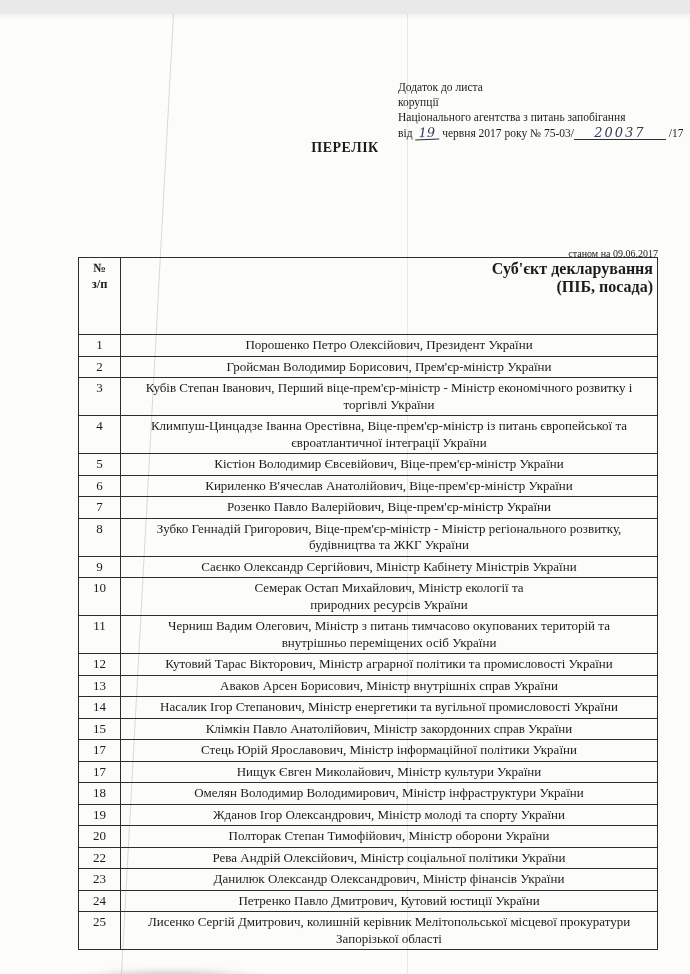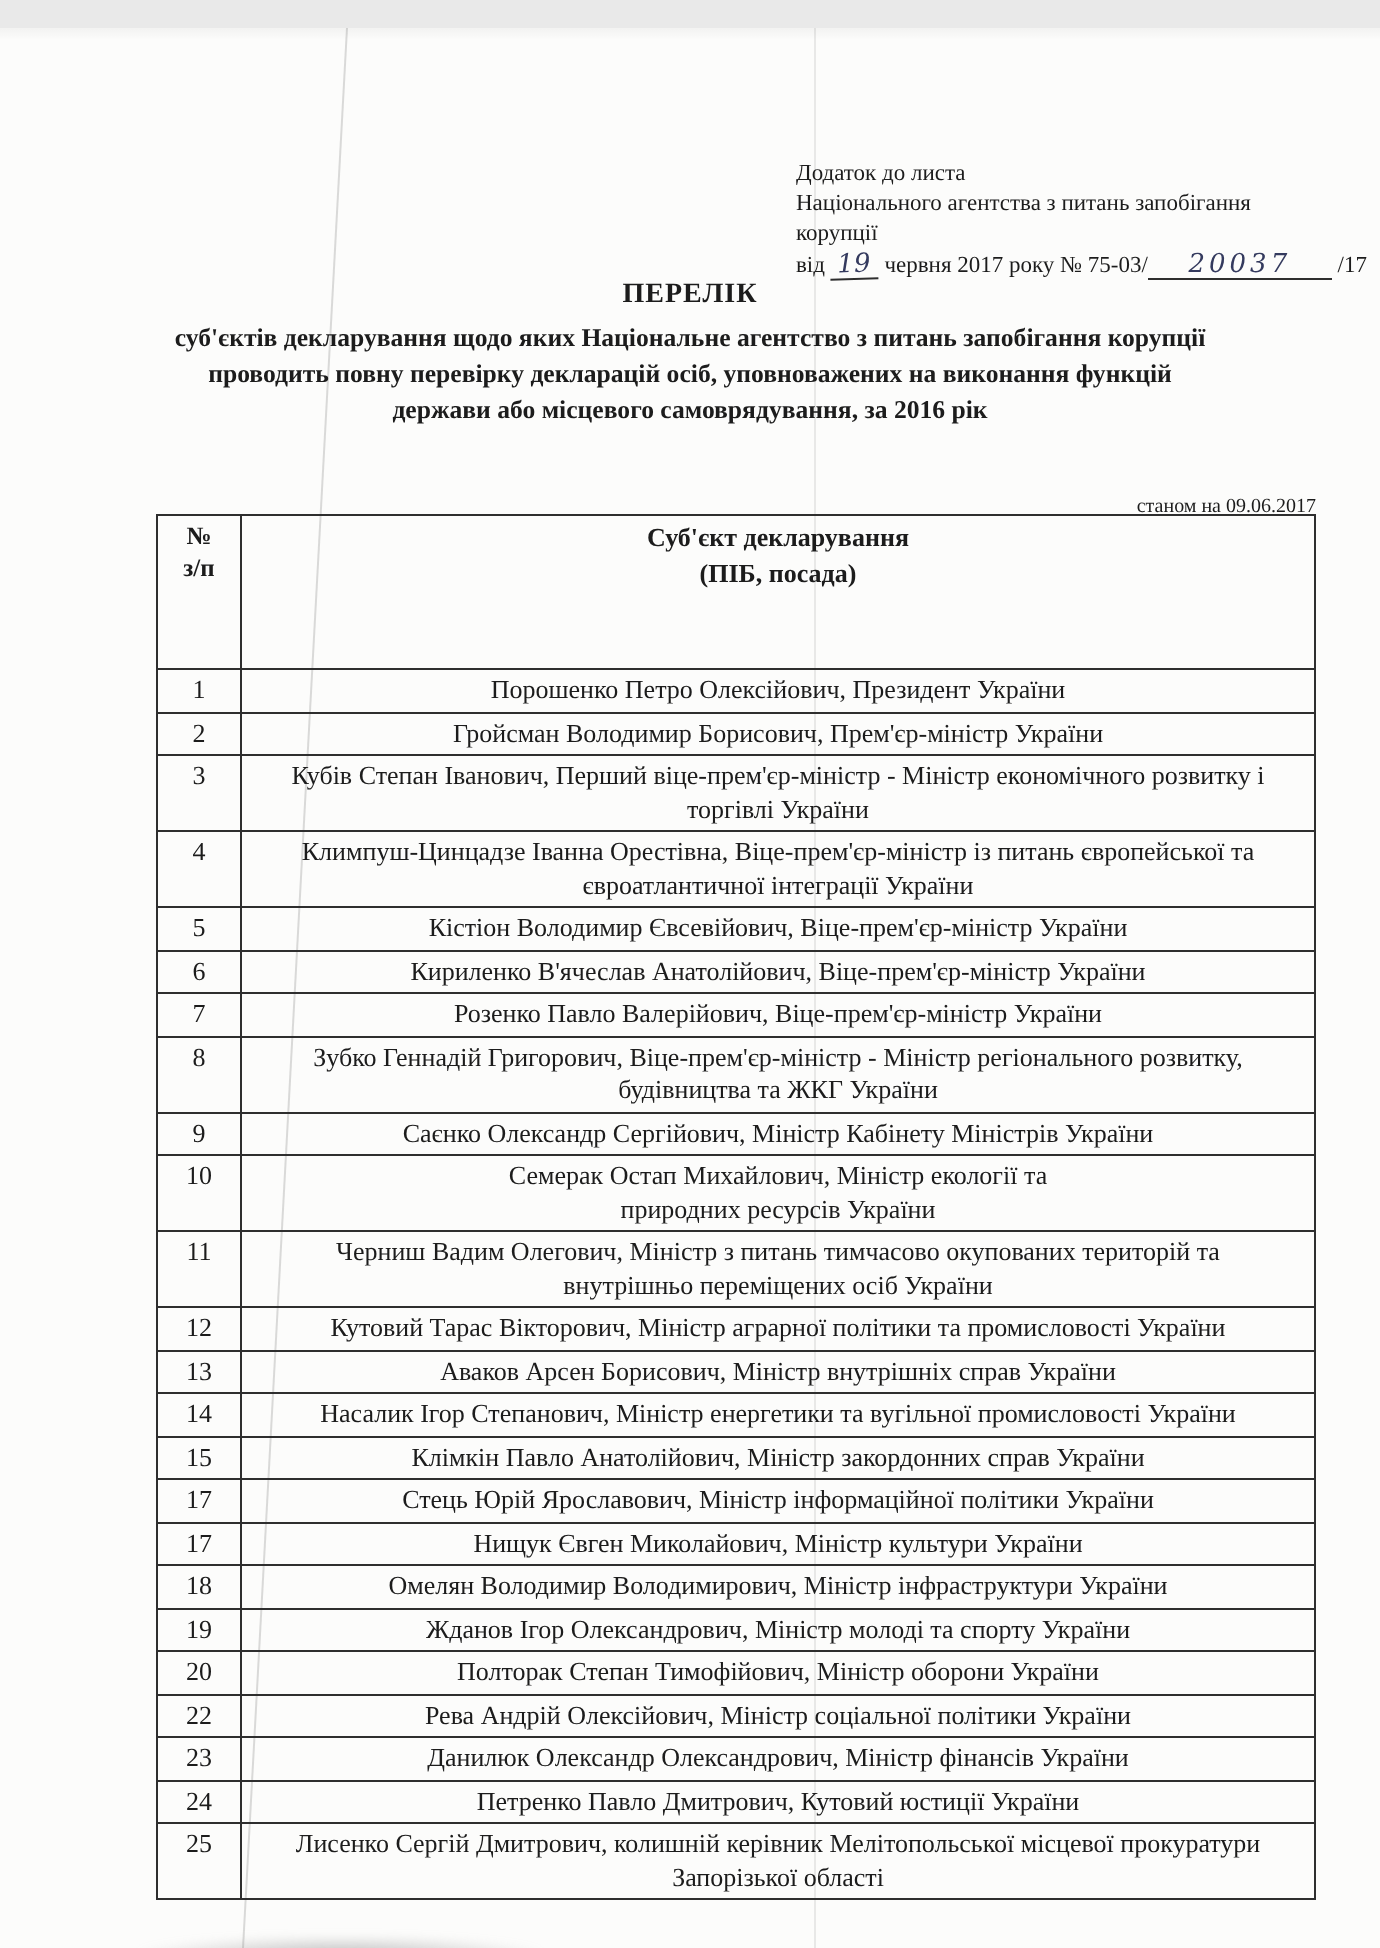--- a/index.html
+++ b/index.html
@@ -79,53 +79,50 @@
     width:580px;border-collapse:collapse;
     font-size:13px;
   }
   table.decl th, table.decl td{
     border:1px solid #2e2e2e;
     vertical-align:top;
     padding:2px 4px 2px 4px;
   }
   th.col-num{width:33px;font-weight:bold;text-align:center;
     font-size:12.5px;line-height:16px;white-space:pre-line;padding-top:4px;}
-  th.col-subject{font-weight:bold;text-align:center;height:72px;
-    font-size:13px;line-height:18px;padding-top:4px;}
+  th.col-subject{font-weight:bold;text-align:right;height:72px;
+    font-size:16px;line-height:18px;padding-top:4px;}
   td.cell-num{text-align:center;line-height:16px;}
   td.cell-subject{padding-left:8px;line-height:16.5px;white-space:pre-line;text-align:center;}
   tr.row-single td{height:16px;}
 </style>
 </head>
 <body>
 
 <div class="page">
 
   <div class="fold-line-left"></div>
   <div class="fold-line-center"></div>
   <div class="top-edge"></div>
   <div class="bottom-smudge"></div>
   <div class="bottom-edge"></div>
 
   <div class="annotation">
     <div>Додаток до листа</div>
+    <div>корупції</div>
     <div>Національного агентства з питань запобігання</div>
-    <div>корупції</div>
     <div class="ref-line"><span>від</span>
       <span class="hw-slot day"><span class="hw">19</span></span>
       <span>червня 2017 року № 75-03/</span><span class="hw-slot number"><span class="hw">20037</span></span>
       <span>/17</span>
     </div>
   </div>
 
   <div class="title-block">
     <div class="doc-title">ПЕРЕЛІК</div>
-    <div class="doc-subtitle">суб'єктів декларування щодо яких Національне агентство з питань запобігання корупції
-проводить повну перевірку декларацій осіб, уповноважених на виконання функцій
-держави або місцевого самоврядування, за 2016 рік</div>
   </div>
 
   <div class="as-of">станом на 09.06.2017</div>
 
   <table class="decl">
     <thead>
       <tr>
         <th class="col-num">№
 з/п</th>
         <th class="col-subject">

